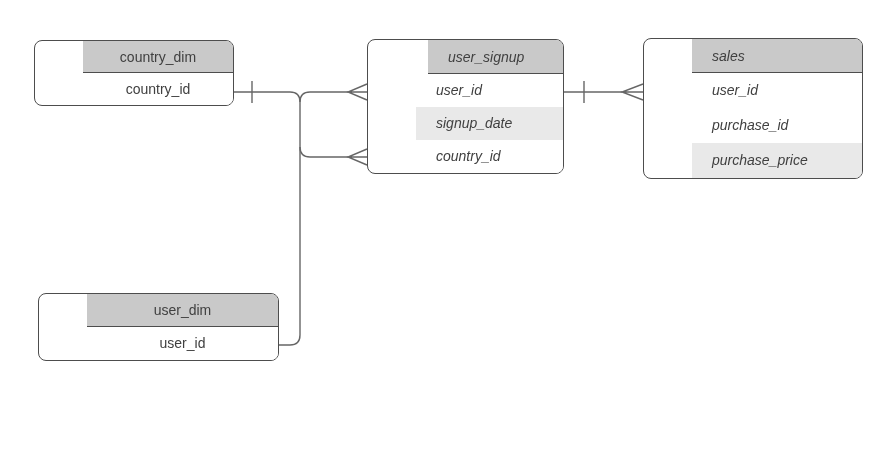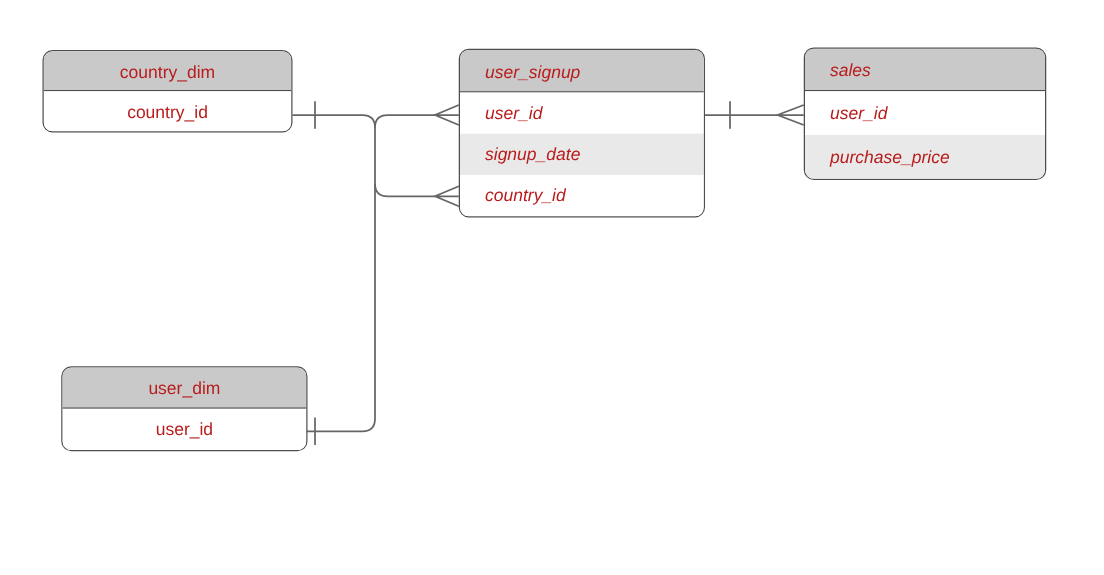--- a/index.html
+++ b/index.html
@@ -16,22 +16,23 @@
   #wires{
     position:absolute;left:0;top:0;width:883px;height:460px;
   }
   .entity{
     position:absolute;
     background:#ffffff;
     border:1.5px solid #4d4d4d;
     border-radius:8px;
     overflow:hidden;
     font-size:14px;
-    color:#b91c1c;
+    color:#404040;
     box-sizing:border-box;
+    padding-left:48px;
   }
   .entity .header{
     background:#c9c9c9;
     border-bottom:1.5px solid #4d4d4d;
     height:32px;
     line-height:32px;
     box-sizing:border-box;
   }
   .entity .row{
     height:32px;
@@ -39,26 +40,26 @@
     background:#ffffff;
     box-sizing:border-box;
   }
   .entity .row.alt{ background:#e9e9e9; }
   .entity.plain{ text-align:center; }
   .entity.italic{ font-style:italic; text-align:left; }
   .entity.italic .header, .entity.italic .row{ padding-left:20px; }
 
   
   #entity-country-dim{ left:34px; top:40px;  width:200px; }
-  #entity-user-dim   { left:49px; top:293px; width:197px;text-align:center; }
+  #entity-user-dim   { left:38px; top:293px; width:241px;text-align:center; }
   #entity-user-dim .header, #entity-user-dim .row{ height:33px; line-height:33px; }
   #entity-user-signup{ left:367px; top:39px; width:197px; }
-  #entity-user-signup .header{ height:34px; line-height:34px; }
+  #entity-user-signup .header{ height:34px; line-height:34px;margin-left:12px; }
   #entity-user-signup .row{ height:33px; line-height:33px; }
-  #entity-sales      { left:643px; top:38px; width:194px; }
+  #entity-sales      { left:643px; top:38px; width:220px; }
   #entity-sales .header{ height:34px; line-height:34px; }
   #entity-sales .row { height:35px; line-height:35px; }
 
   .wire{ stroke:#666666; stroke-width:1.4; fill:none; }
 </style>
 </head>
 <body>
 
 <div id="canvas">
 
@@ -100,16 +101,17 @@
   <div class="entity italic" id="entity-user-signup">
     <div class="header">user_signup</div>
     <div class="row">user_id</div>
     <div class="row alt">signup_date</div>
     <div class="row">country_id</div>
   </div>
 
   <div class="entity italic" id="entity-sales">
     <div class="header">sales</div>
     <div class="row">user_id</div>
+    <div class="row">purchase_id</div>
     <div class="row alt">purchase_price</div>
   </div>
 
 </div>
 
 </body></html>

